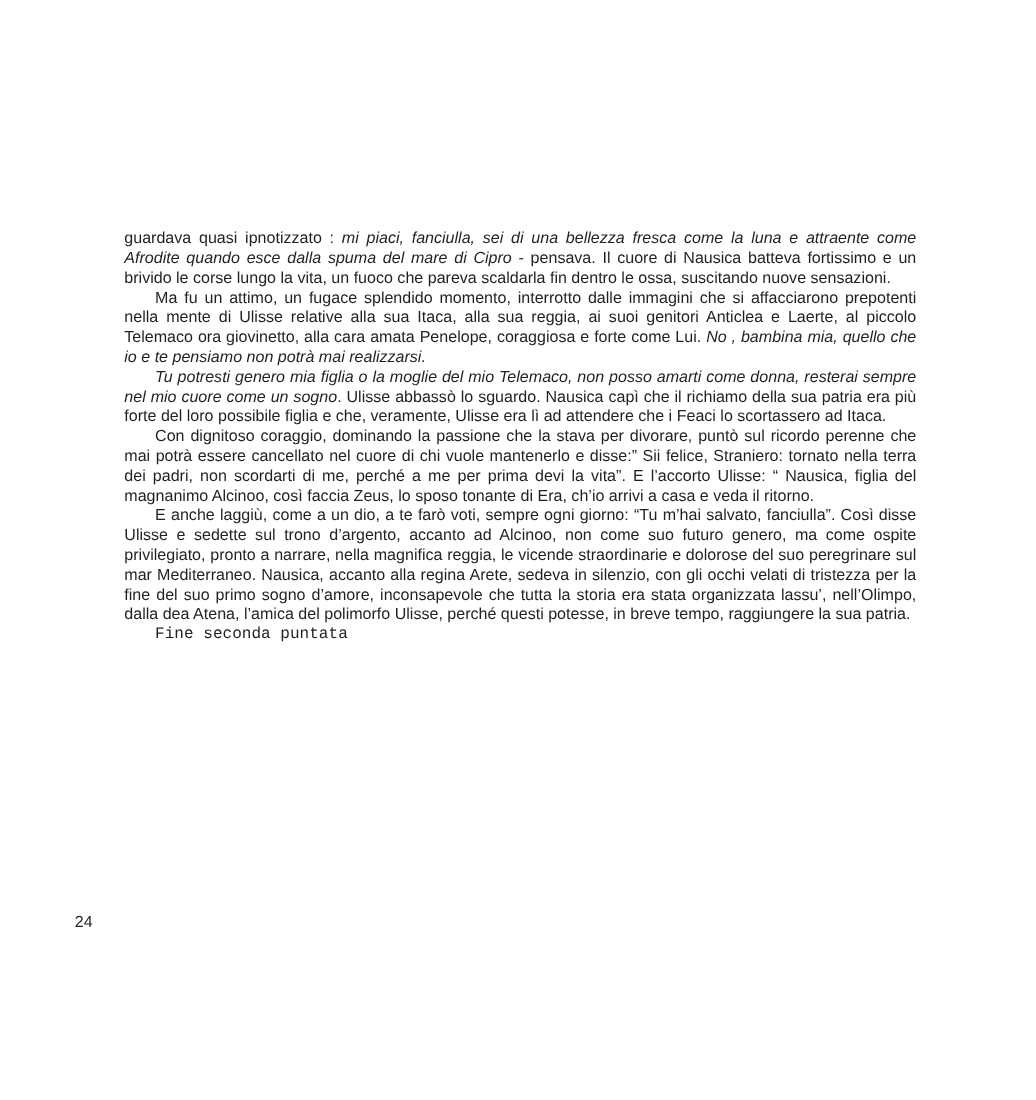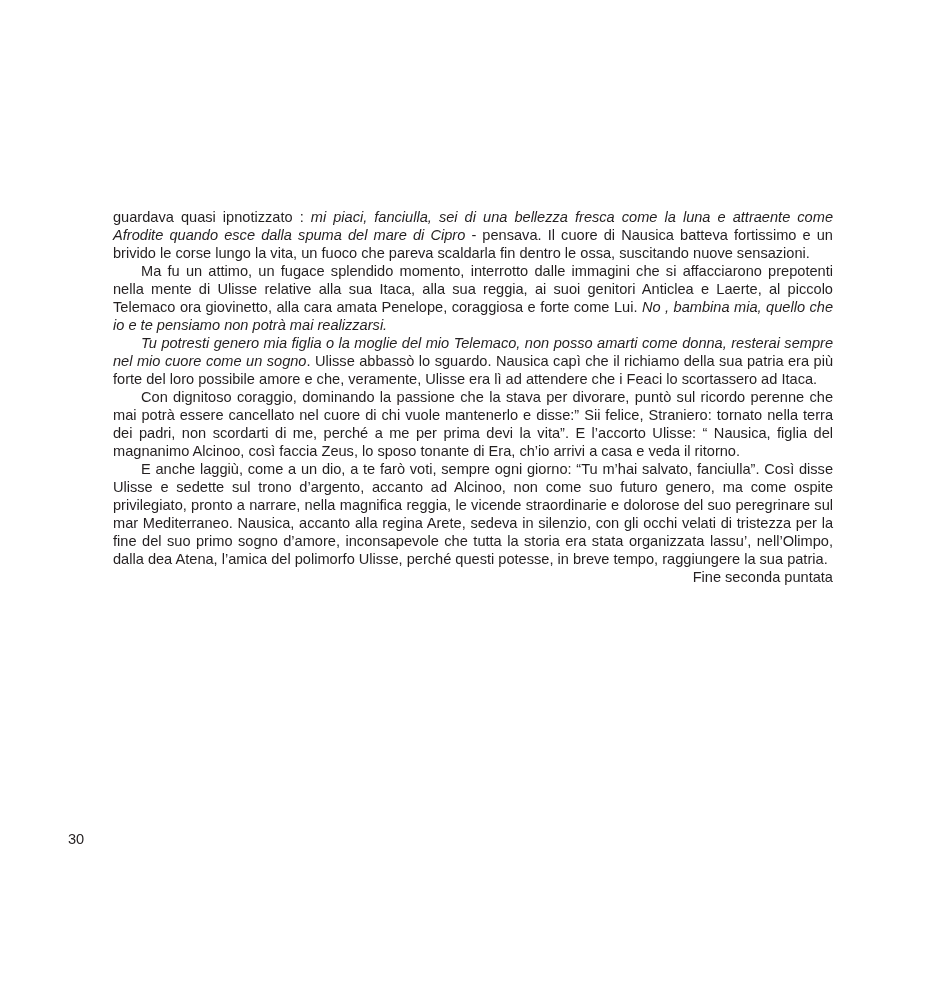--- a/index.html
+++ b/index.html
@@ -42,29 +42,30 @@
   }
   .page-number {
     position: absolute;
     left: 68px;
     top: 827px;
     font-size: 14.6px;
     line-height: 25.2px;
     color: #231f20;
   }
   .nowrap-last {
-    text-align: right;
+    text-align: left;
+    font-family: Liberation Mono, monospace;
   }
 </style>
 </head>
 <body>
 
 <div class="page">
   <div class="text-column">
     <p class="para"><span>guardava quasi ipnotizzato : </span><em>mi piaci, fanciulla, sei di una bellezza fresca come la luna e attraente come Afrodite quando esce dalla spuma del mare di Cipro</em><span>  - pensava. Il cuore di Nausica batteva fortissimo e un brivido le corse lungo la vita, un fuoco che pareva scaldarla fin dentro le ossa, suscitando nuove sensazioni.</span></p>
     <p class="para indent"><span>Ma fu un attimo, un fugace splendido momento, interrotto dalle immagini che si affacciarono prepotenti nella mente di Ulisse relative alla sua Itaca, alla sua reggia, ai suoi genitori Anticlea e Laerte, al piccolo Telemaco ora giovinetto, alla cara amata Penelope, coraggiosa e forte come Lui. </span><em>No , bambina mia, quello che io e te pensiamo non potrà mai realizzarsi.</em></p>
-    <p class="para indent"><em>Tu potresti genero mia figlia o la moglie del mio Telemaco, non posso amarti come donna, resterai sempre nel mio cuore come un sogno</em><span>. Ulisse abbassò lo sguardo. Nausica capì che il richiamo della sua patria era più forte del loro possibile amore e che, veramente, Ulisse era lì ad attendere che i Feaci lo scortassero ad Itaca.</span></p>
+    <p class="para indent"><em>Tu potresti genero mia figlia o la moglie del mio Telemaco, non posso amarti come donna, resterai sempre nel mio cuore come un sogno</em><span>. Ulisse abbassò lo sguardo. Nausica capì che il richiamo della sua patria era più forte del loro possibile figlia e che, veramente, Ulisse era lì ad attendere che i Feaci lo scortassero ad Itaca.</span></p>
     <p class="para indent"><span>Con dignitoso coraggio, dominando la passione che la stava per divorare, puntò sul ricordo perenne che mai potrà essere cancellato nel cuore di chi vuole mantenerlo e disse:” Sii felice, Straniero: tornato nella terra dei padri, non scordarti di me, perché a me per prima devi la vita”. E l’accorto Ulisse: “ Nausica, figlia del magnanimo Alcinoo, così faccia Zeus, lo sposo tonante di Era, ch’io arrivi a casa e veda il ritorno.</span></p>
     <p class="para indent"><span>E anche laggiù, come a un dio, a te farò voti, sempre ogni giorno:  “Tu m’hai salvato, fanciulla”. Così disse Ulisse e sedette sul trono d’argento, accanto ad Alcinoo, non come suo futuro genero, ma come ospite privilegiato, pronto a narrare, nella magnifica reggia, le vicende straordinarie e dolorose del suo peregrinare sul mar Mediterraneo. Nausica, accanto alla regina Arete, sedeva in silenzio, con gli occhi velati di tristezza per la fine del suo primo sogno d’amore, inconsapevole che tutta la storia era stata organizzata lassu’, nell’Olimpo, dalla dea Atena, l’amica del polimorfo Ulisse,  perché questi potesse, in breve tempo, raggiungere la sua patria.</span></p>
     <p class="para indent nowrap-last"><span>Fine seconda puntata</span></p>
   </div>
-  <div class="page-number">30</div>
+  <div class="page-number">24</div>
 </div>
 
 </body></html>

